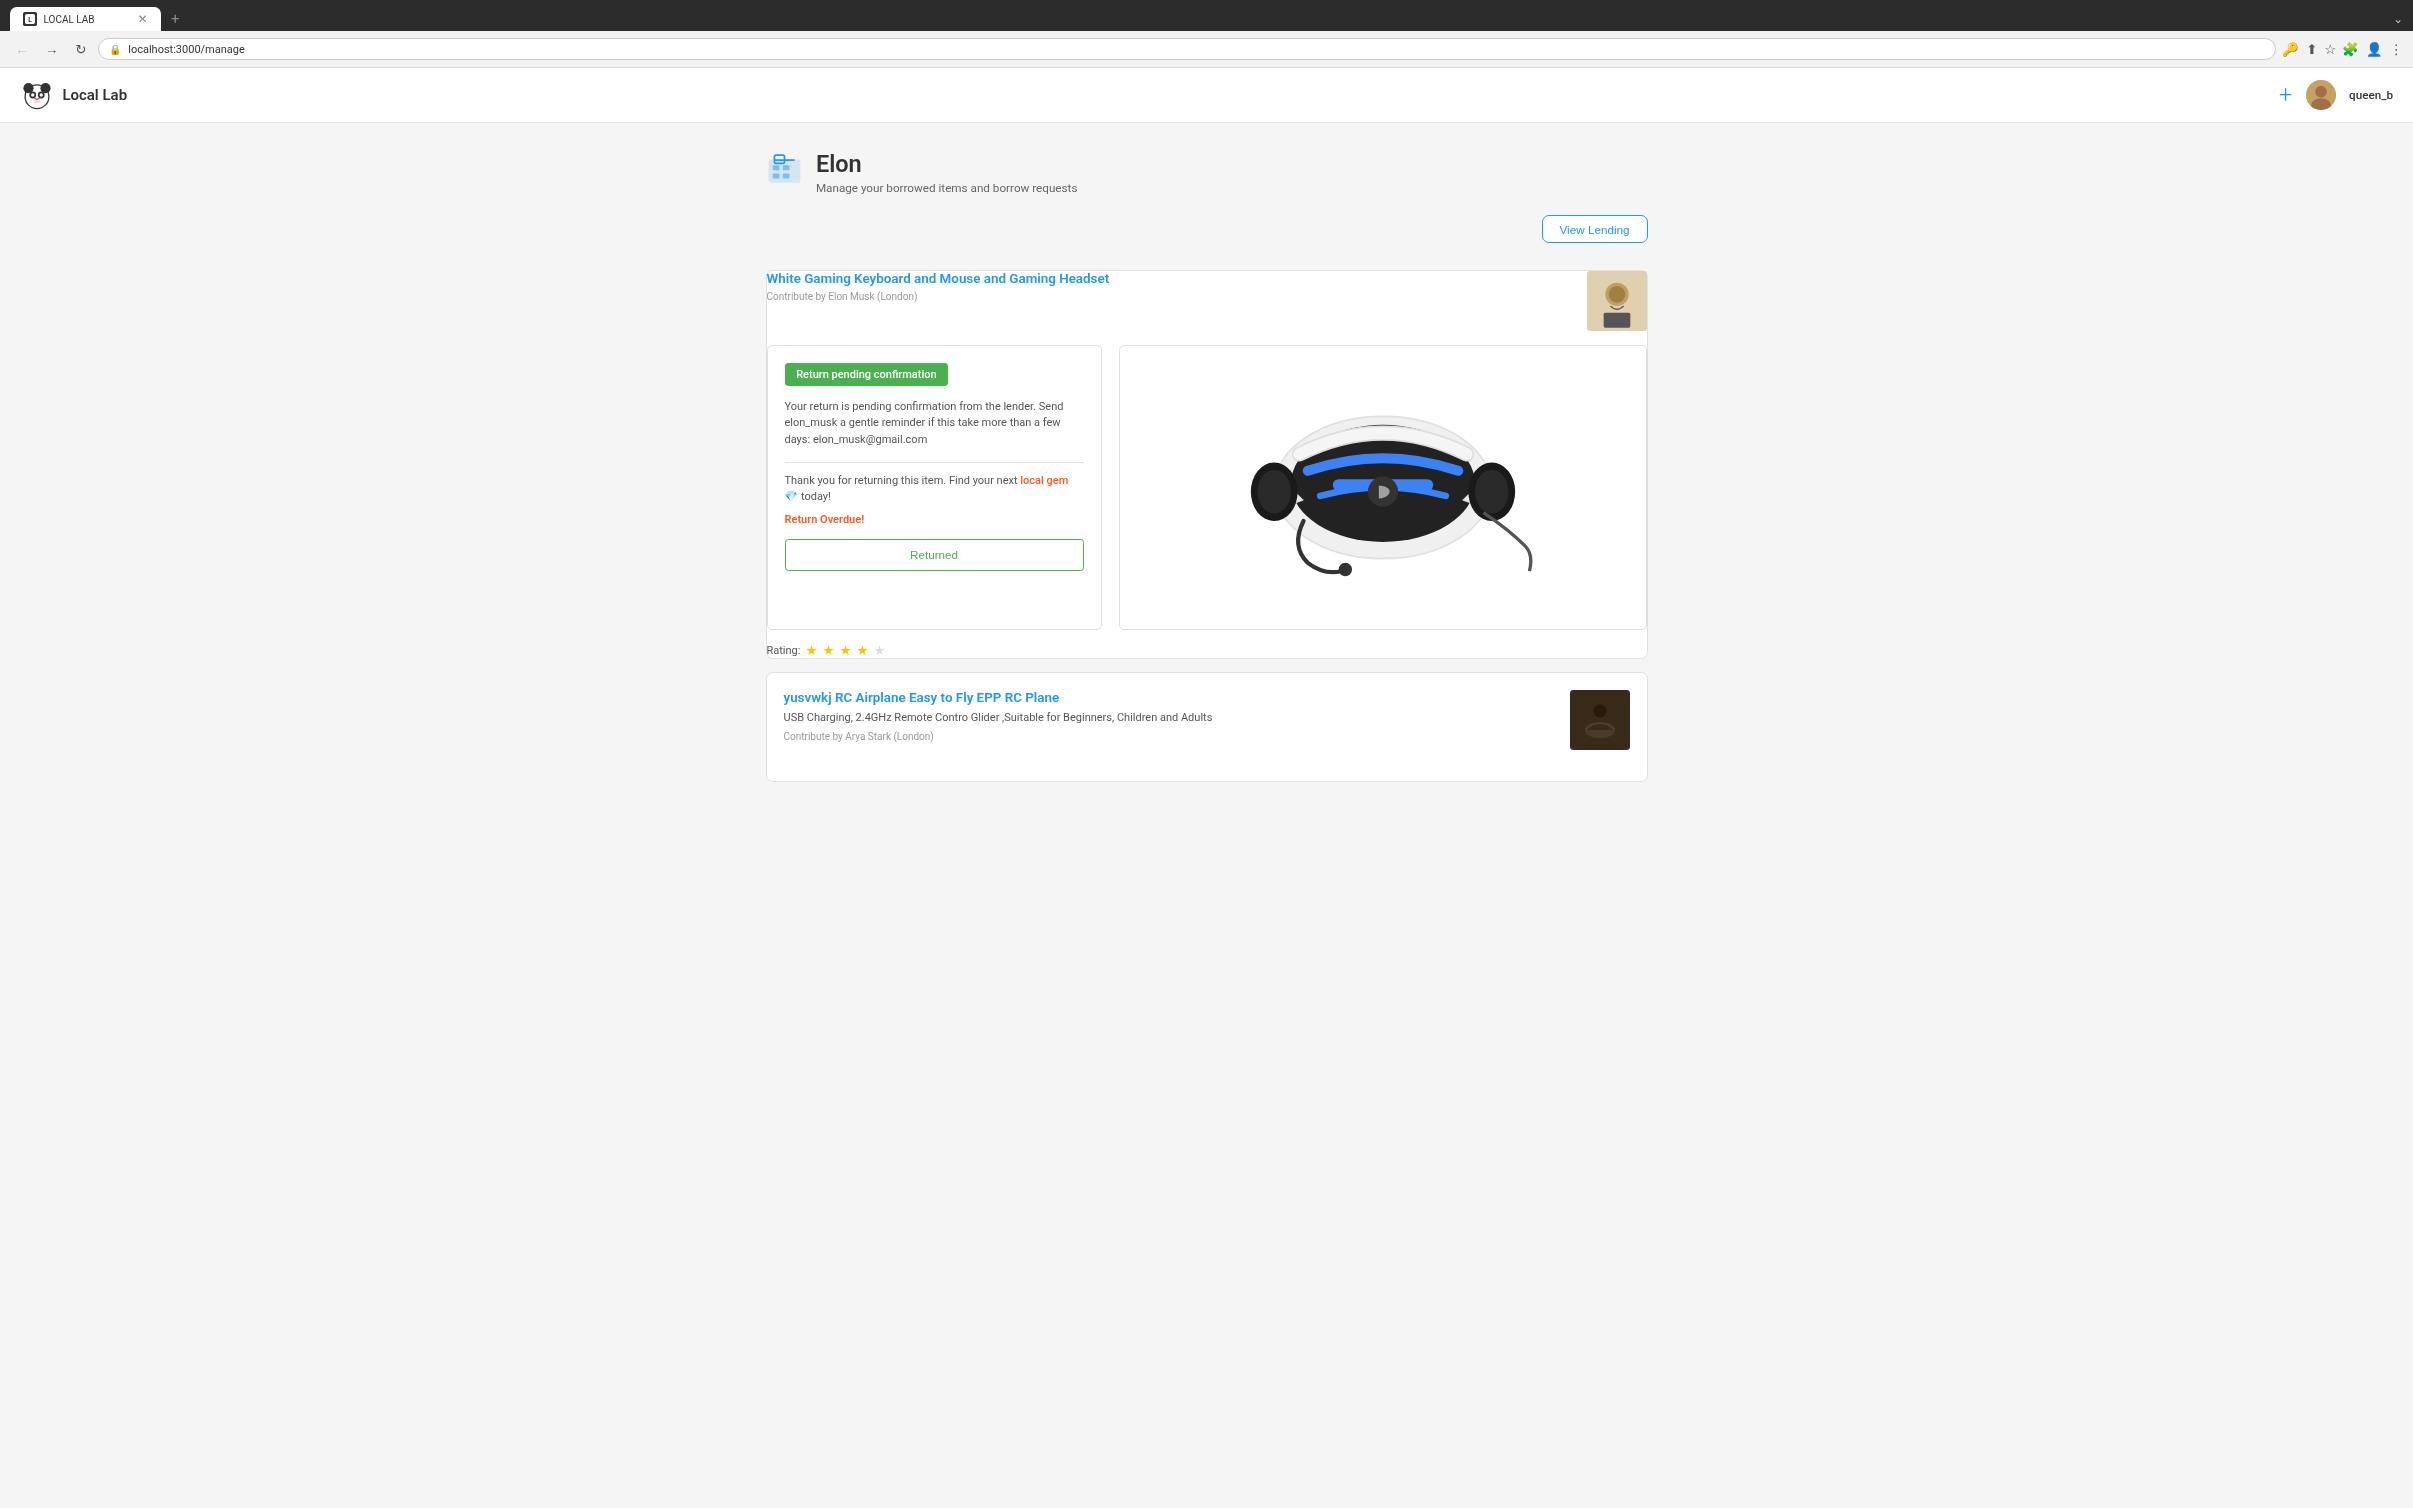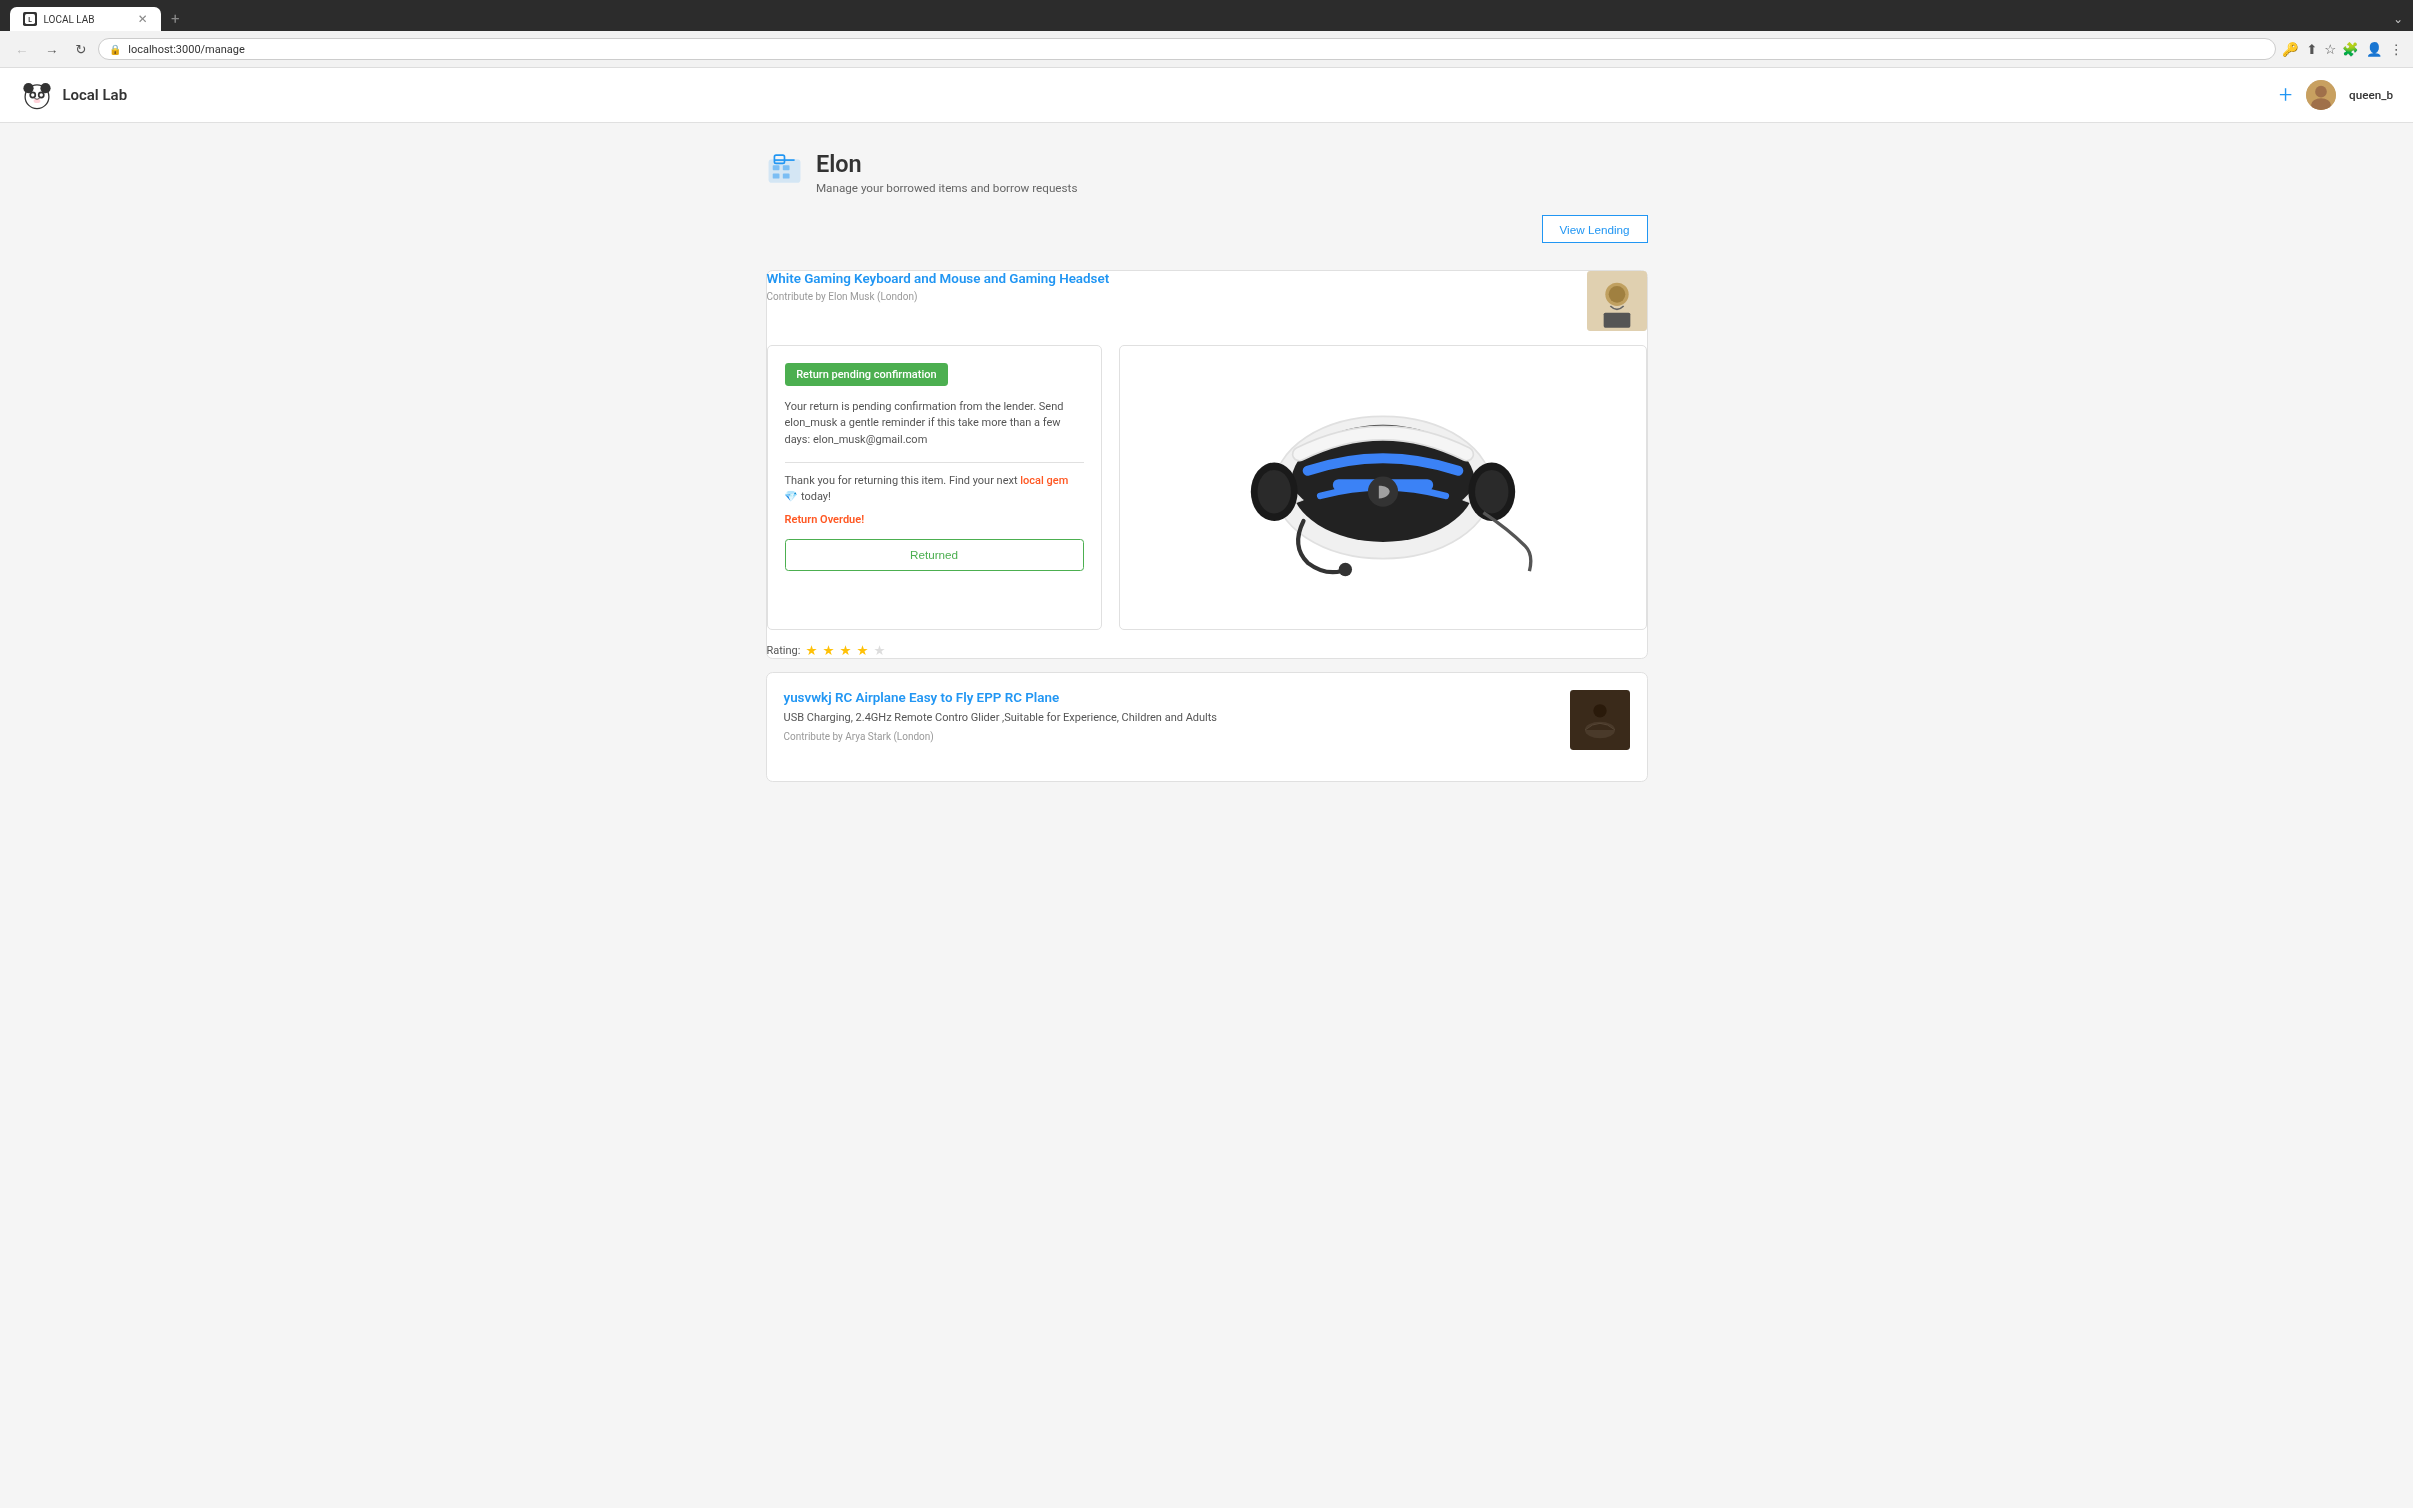--- a/index.html
+++ b/index.html
@@ -35,21 +35,21 @@
     
     .main-content { max-width: 922px; margin: 0 auto; padding: 27px 20px; }
 
     
     .page-header { display: flex; align-items: flex-start; gap: 13.4px; margin-bottom: 20px; }
     .page-icon { font-size: 30px; }
     .page-title-text h1 { font-size: 23.5px; font-weight: 600; color: #333; }
     .page-title-text p { color: #666; font-size: 11.7px; margin-top: 3.4px; }
 
     
-    .view-lending-btn { display: block; margin-left: auto; margin-bottom: 13.4px; padding: 6.7px 17px; border: 0.8px solid #2196F3; color: #2196F3; background: #fff; border-radius: 0; cursor: pointer; font-size: 11.7px; }
+    .view-lending-btn { display: block; margin-left: auto; margin-bottom: 13.4px; padding: 6.7px 17px; border: 0.8px solid #2196F3; color: #2196F3; background: #fff; border-radius: 7px; cursor: pointer; font-size: 11.7px; }
 
     
     .loan-card { background: #fff; border: 0.8px solid #e0e0e0; border-radius: 6.7px; padding: 0; margin-bottom: 13.4px; }
     .loan-card-header { display: flex; align-items: flex-start; justify-content: space-between; margin-bottom: 13.4px; }
     .loan-card-info h2 { font-size: 13.4px; font-weight: 600; color: #2196F3; margin-bottom: 5px; }
     .loan-card-info .description { color: #555; font-size: 11px; line-height: 1.4; max-width: 687px; }
     .loan-card-info .contributor { color: #999; font-size: 10px; margin-top: 5px; }
     .loan-card-thumb { width: 60px; height: 60px; border-radius: 3.4px; overflow: hidden; background: #eee; flex-shrink: 0; }
 
     
@@ -245,21 +245,21 @@
       <span class="star">★</span>
       <span class="star">★</span>
       <span class="star empty">★</span>
     </div>
   </div>
 
   <div class="loan-card2">
     <div class="loan-card-header">
       <div class="loan-card-info">
         <h2>yusvwkj RC Airplane Easy to Fly EPP RC Plane</h2>
-        <p class="description">USB Charging, 2.4GHz Remote Contro Glider ,Suitable for Experience, Children and Adults</p>
+        <p class="description">USB Charging, 2.4GHz Remote Contro Glider ,Suitable for Beginners, Children and Adults</p>
         <p class="contributor">Contribute by Arya Stark (London)</p>
       </div>
       <div class="loan-card-thumb">
         <svg width="60" height="60" viewBox="0 0 72 72">
             <rect width="72" height="72" fill="#3a2a1a"></rect>
             <circle cx="36" cy="25" r="8" fill="#2a1a0a"></circle>
             <ellipse cx="36" cy="48" rx="18" ry="10" fill="#4a3a2a"></ellipse>
             <path d="M18 48 Q36 32 54 48" fill="#3a2a1a" stroke="#5a4a3a" stroke-width="1"></path>
           </svg>
       </div>

